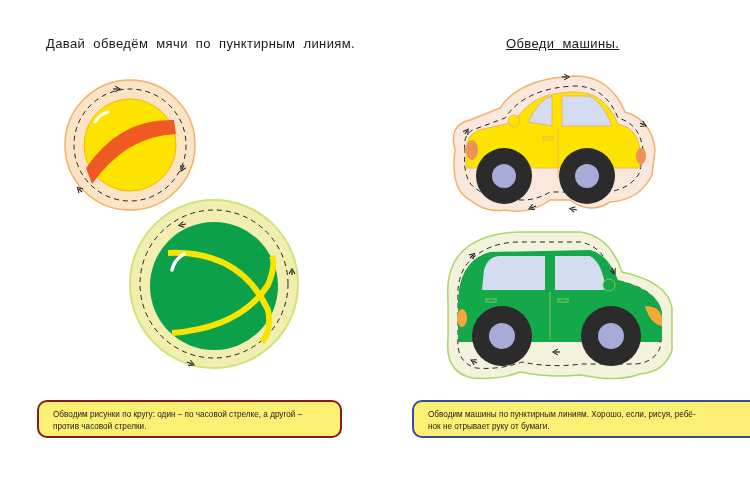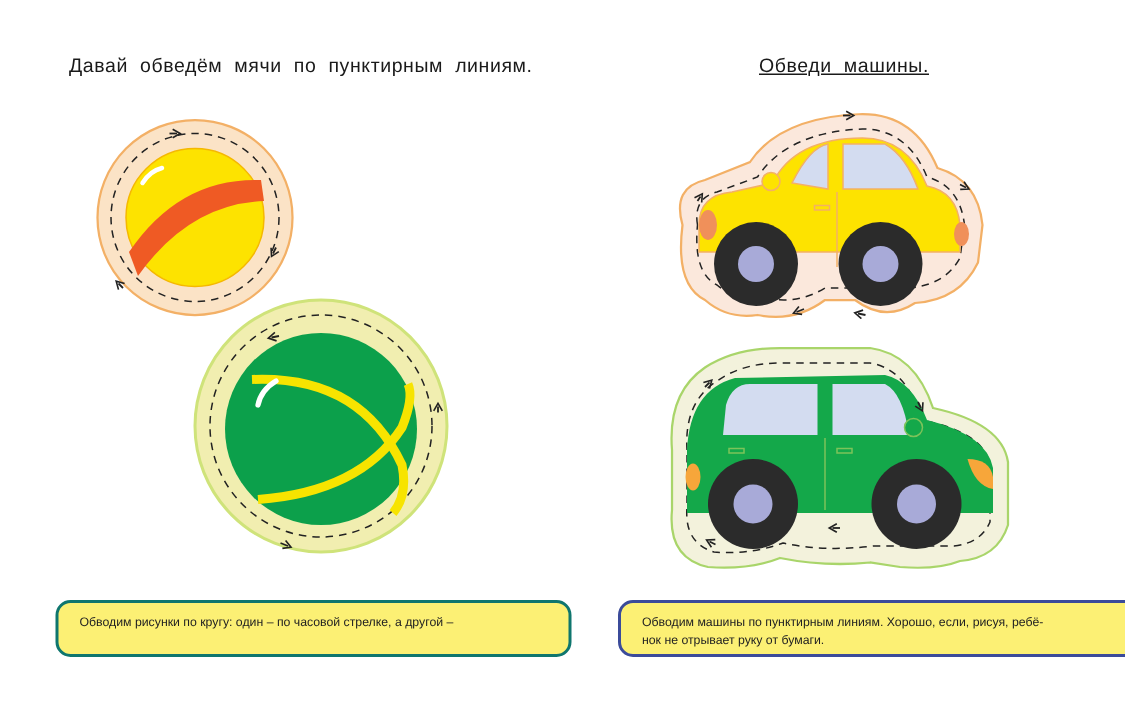--- a/index.html
+++ b/index.html
@@ -2,21 +2,21 @@
 <html><head>
 <meta charset="utf-8">
 <style>
   html, body { margin:0; padding:0; background:#ffffff; }
   body { width:750px; height:478px; position:relative; overflow:hidden; font-family:"Liberation Sans", sans-serif; color:#1a1a1a; }
   .title { position:absolute; top:36px; font-size:13px; letter-spacing:0.4px; word-spacing:4px; white-space:nowrap; }
   .title-left { left:46px;text-align:right; }
   .title-right { left:506px;text-decoration:underline; }
   .art { position:absolute; left:0; top:0; }
   .note { position:absolute; top:400px; height:38px; border-radius:10px; background:#fcf074; box-sizing:border-box; padding:7px 10px 0 14px; font-size:8.2px; line-height:12px; color:#222; }
-  .note-left { left:37px; width:344px; border:2px solid #0f766e; }
+  .note-left { left:37px; width:305px; border:2px solid #7f1d1d; }
   .note-right { left:412px; width:364px; border:2px solid #3b4b9a; }
   .note span { display:block; white-space:nowrap; }
 </style>
 </head>
 <body>
 
 <div class="title title-left">Давай обведём мячи по пунктирным линиям.</div>
 <div class="title title-right">Обведи машины.</div>
 
 <svg class="art" width="750" height="478" viewBox="0 0 750 478">
@@ -89,18 +89,19 @@
     <circle cx="611" cy="336" r="13" fill="#a8aad8"></circle>
     <path d="M470,258 l3,-3" stroke="#222" stroke-width="1.2" marker-end="url(#arr)"></path>
     <path d="M612,268 l2,4" stroke="#222" stroke-width="1.2" marker-end="url(#arr)"></path>
     <path d="M560,352 l-5,0" stroke="#222" stroke-width="1.2" marker-end="url(#arr)"></path>
     <path d="M477,363 l-4,-2" stroke="#222" stroke-width="1.2" marker-end="url(#arr)"></path>
   </g>
 </svg>
 
 <div class="note note-left">
   <span>Обводим рисунки по кругу: один – по часовой стрелке, а другой –</span>
+  <span>против часовой стрелки.</span>
 </div>
 
 <div class="note note-right">
   <span>Обводим машины по пунктирным линиям. Хорошо, если, рисуя, ребё-</span>
   <span>нок не отрывает руку от бумаги.</span>
 </div>
 
 </body></html>

